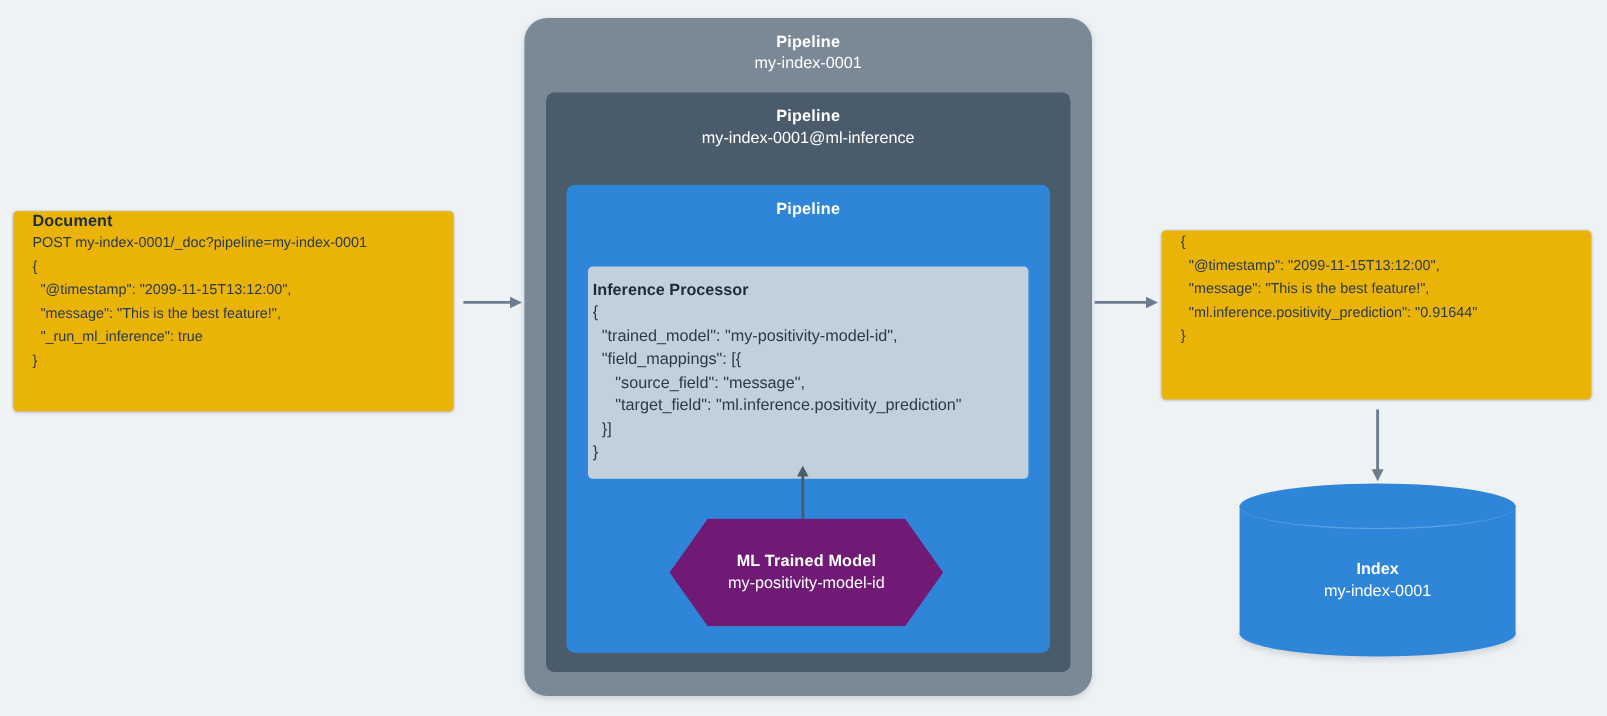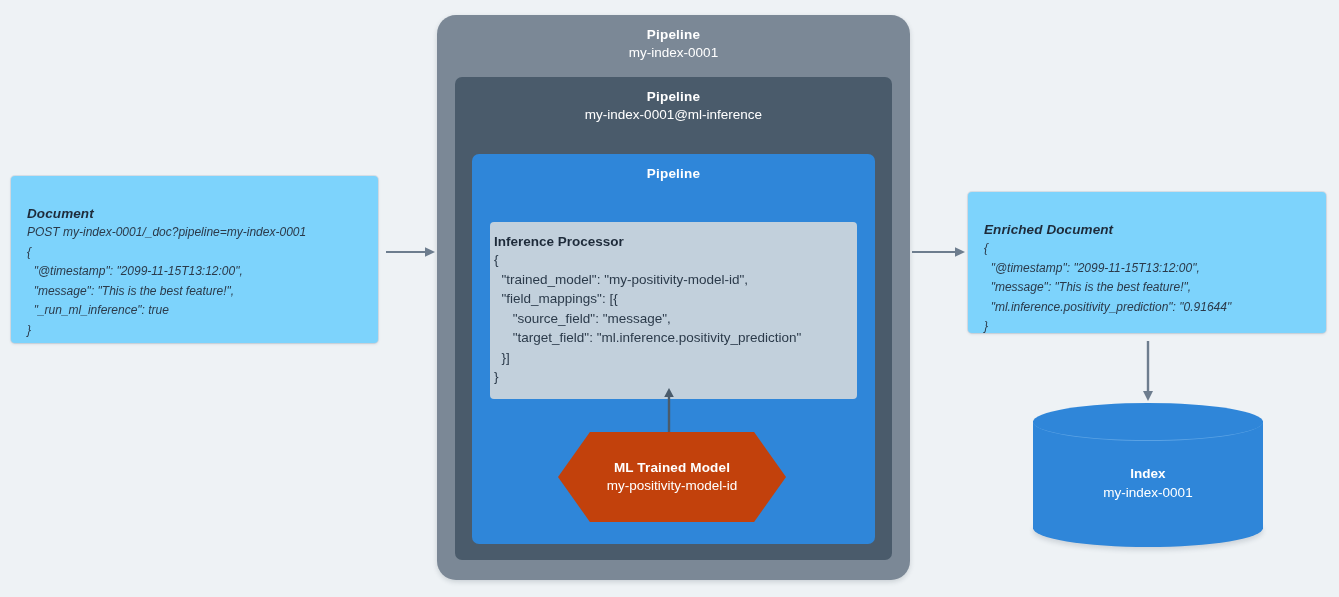--- a/index.html
+++ b/index.html
@@ -7,26 +7,25 @@
     width: 1339px; height: 597px;
     background: #eef2f5;
     font-family: "Liberation Sans", sans-serif;
     overflow: hidden;
   }
   #stage { position: relative; width: 1339px; height: 597px; }
 
   
   .doc-card {
     position: absolute;
-    background: #7dd3fc;
+    background: #eab308;
     border-radius: 4px;
     box-shadow: 0 1px 3px rgba(25,40,60,.13), 0 0 0 1px rgba(190,205,218,.45);
-    padding: 30px 16px 12px 16px;
-    color: #2b3a4a;
-    font-style: italic;
+    padding: 0 16px 12px 16px;
+    color: #2b3a4a;
   }
   .doc-title {
     font-weight: bold;
     font-size: 13.5px;
     color: #1e2b3a;
     margin-bottom: 2px;
     letter-spacing: .1px;
   }
   .doc-line {
     font-size: 12px;
@@ -92,21 +91,21 @@
     font-size: 13.5px;
     line-height: 19.5px;
     white-space: pre;
     color: #2b3a4a;
   }
 
   
   #ml-hex {
     position: absolute;
     left: 558px; top: 432px; width: 228px; height: 90px;
-    background: #c2410c;
+    background: #701a75;
     clip-path: polygon(14% 0%, 86% 0%, 100% 50%, 86% 100%, 14% 100%, 0% 50%);
     display: flex; flex-direction: column;
     align-items: center; justify-content: center;
     color: #ffffff;
     filter: drop-shadow(0 2px 3px rgba(20,40,55,.22));
   }
   .hex-title { font-weight: bold; font-size: 13.5px; line-height: 18px; letter-spacing: .15px; }
   .hex-sub { font-size: 13.5px; line-height: 18px; }
 
   
@@ -207,21 +206,20 @@
   </div>
 
   <div class="arrow" id="arrow-out">
     <svg width="54" height="14" viewBox="0 0 54 14">
       <line x1="0" y1="7" x2="45" y2="7" stroke="#6d7d8e" stroke-width="2.2"></line>
       <polygon points="53,7 43,2.2 43,11.8" fill="#6d7d8e"></polygon>
     </svg>
   </div>
 
   <div class="doc-card" id="doc-enriched">
-    <div class="doc-title">Enriched Document</div>
     <div class="doc-line">{</div>
     <div class="doc-line">  "@timestamp": "2099-11-15T13:12:00",</div>
     <div class="doc-line">  "message": "This is the best feature!",</div>
     <div class="doc-line">  "ml.inference.positivity_prediction": "0.91644"</div>
     <div class="doc-line">}</div>
   </div>
 
   <div class="arrow" id="arrow-down">
     <svg width="14" height="60" viewBox="0 0 14 60">
       <line x1="7" y1="0" x2="7" y2="52" stroke="#6d7d8e" stroke-width="2.4"></line>

